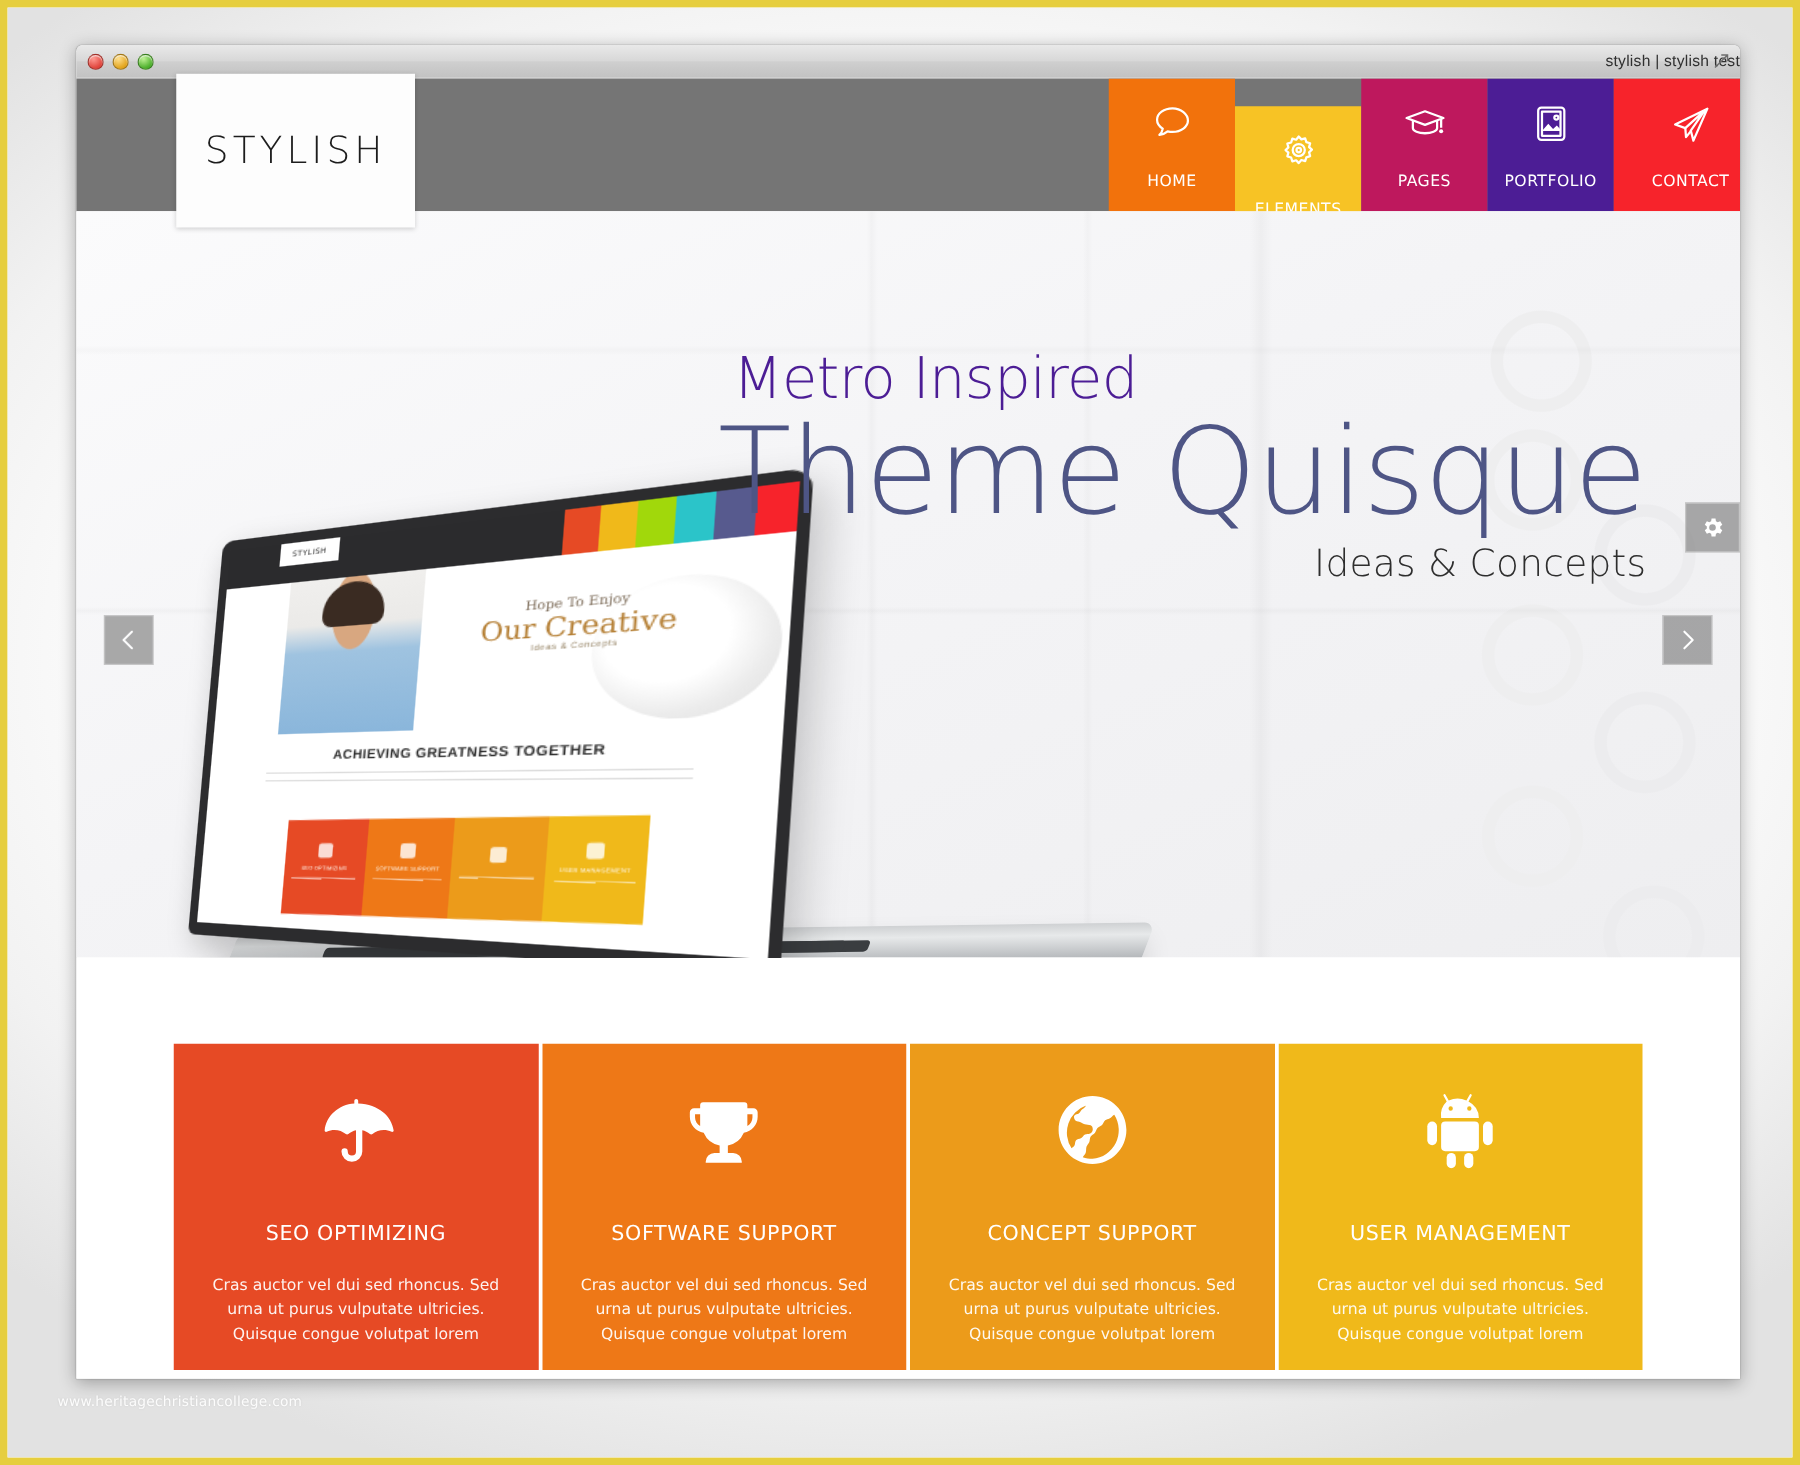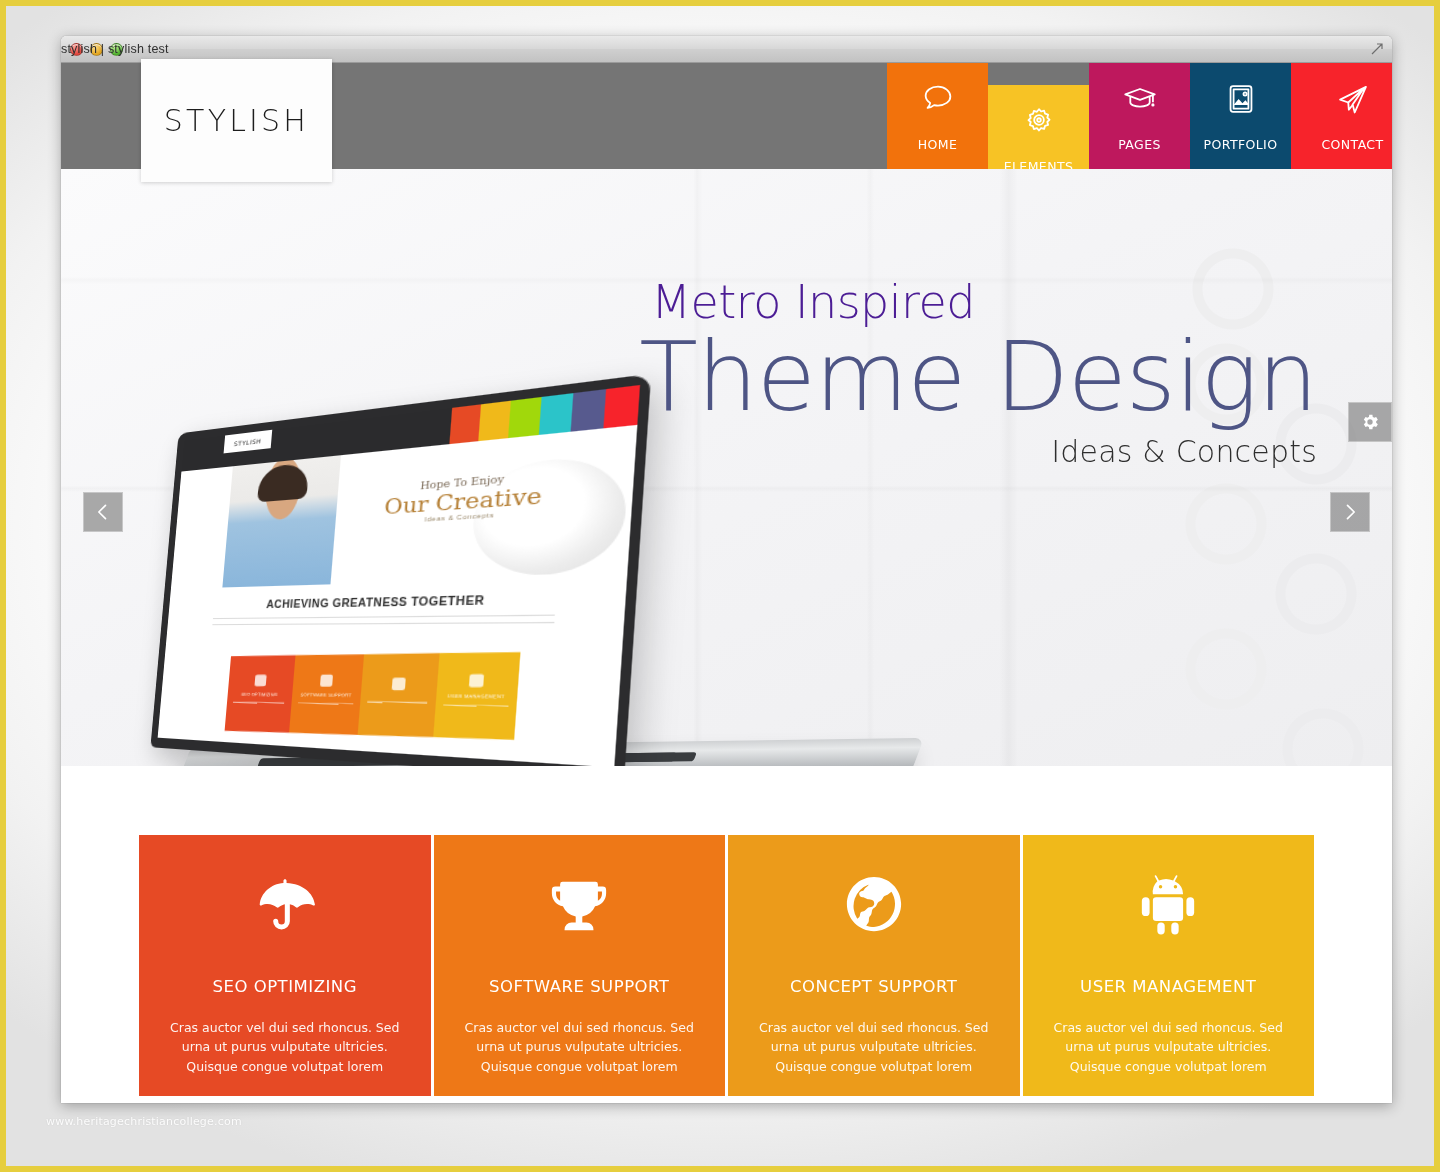--- a/index.html
+++ b/index.html
@@ -59,21 +59,21 @@
     border: 1px solid rgba(0,0,0,0.28);
     box-shadow: inset 0 1px 1px rgba(255,255,255,0.75);
   }
   .dot.red    { background: radial-gradient(circle at 35% 28%, #ff9a92, #e0443b 70%); }
   .dot.yellow { background: radial-gradient(circle at 35% 28%, #ffdf8e, #e2a41c 70%); }
   .dot.green  { background: radial-gradient(circle at 35% 28%, #bff294, #4caf2b 70%); }
 
   .win-title {
     position: absolute;
     left: 0; right: 0;
-    text-align: left;
+    text-align: right;
     font-size: 12.5px;
     color: #303030;
     letter-spacing: 0.2px;
     pointer-events: none;
   }
   .resize-grip {
     position: absolute;
     right: 8px;
     top: 6px;
     width: 14px; height: 14px;
@@ -463,21 +463,21 @@
                 <g fill="none" stroke="#fff" stroke-width="1.9" stroke-linejoin="round">
                   <path d="M4.5 15.2L20 9.5l15.5 5.7L20 20.9z"></path>
                   <path d="M9.8 17.6v6.2c0 2.3 4.6 4.2 10.2 4.2s10.2-1.9 10.2-4.2v-6.2"></path>
                   <path d="M33.6 16v7.4"></path>
                   <circle cx="33.6" cy="26.3" r="1.7" fill="#fff" stroke="none"></circle>
                 </g>
               </svg>
             </span>
             <span class="nav-label">PAGES</span>
           </div>
-          <div class="nav-item" style="background: #0c4a6e;">
+          <div class="nav-item" style="background: #4c1d95;">
             <span class="nav-icon">
               <svg viewBox="0 0 40 40">
                 <g fill="none" stroke="#fff" stroke-width="1.9" stroke-linejoin="round">
                   <rect x="9" y="6.5" width="22" height="27" rx="2.6"></rect>
                   <rect x="12.2" y="9.8" width="15.6" height="20.4"></rect>
                   <circle cx="24.3" cy="14.8" r="1.7"></circle>
                   <path d="M12.2 26.2l5.3-6.1 4 4.4 3.2-3.1 3.1 3.5v1.3z" fill="#fff" stroke="none"></path>
                 </g>
               </svg>
             </span>
@@ -547,21 +547,21 @@
                     <span class="tp"></span>
                   </div>
                 </div>
             </div>
           </div>
         </div>
       </div>
 
       <div class="hero-text">
         <div class="hero-line1">Metro Inspired</div>
-        <div class="hero-line2">Theme Design</div>
+        <div class="hero-line2">Theme Quisque</div>
         <div class="hero-line3">Ideas &amp; Concepts</div>
       </div>
 
       <div class="hero-ctrl ctrl-prev">
         <span>
           <svg viewBox="0 0 24 24">
               <path d="M15 4 L7 12 L15 20" fill="none" stroke="currentColor" stroke-width="2" stroke-linecap="round" stroke-linejoin="round"></path>
             </svg>
         </span>
       </div>

